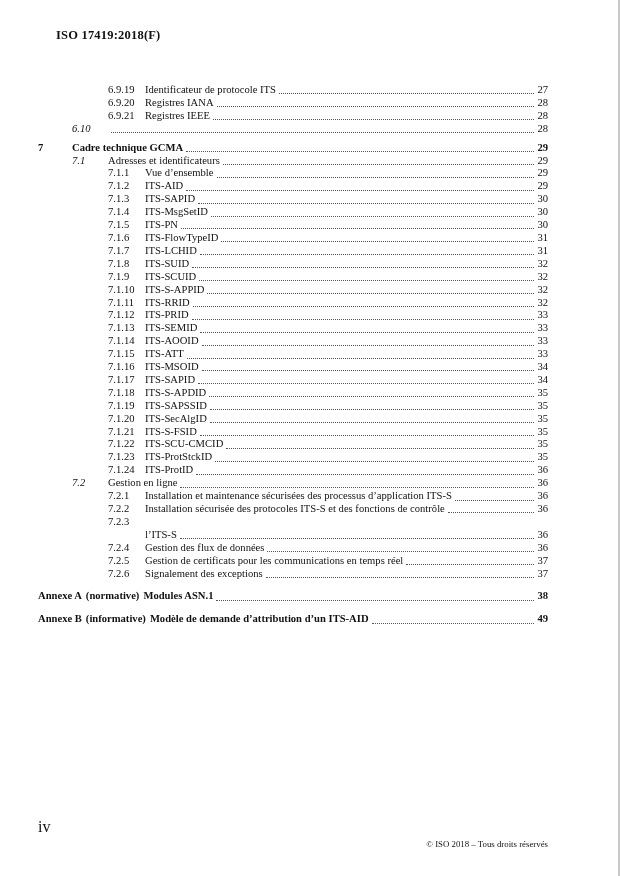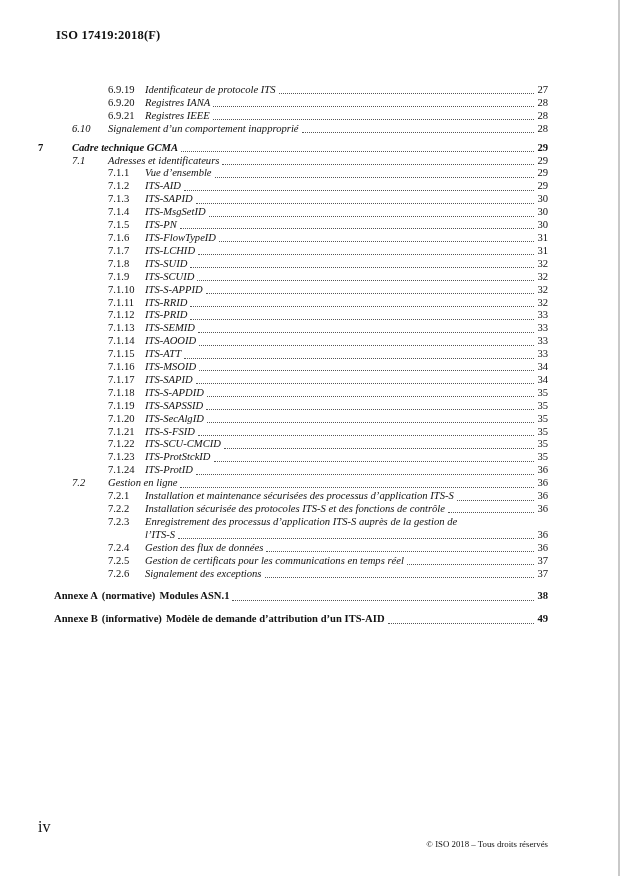--- a/index.html
+++ b/index.html
@@ -23,37 +23,37 @@
   .toc {
     position:absolute; top:84px; left:38px; width:510px;
   }
   .toc-row {
     display:flex;
     font-size:10.6px;
     line-height:12.9px;
     align-items:baseline;
   }
   .toc-row .num { flex:none; }
-  .toc-row .lbl { flex:none; max-width:100%;font-style:italic; }
+  .toc-row .lbl { flex:none; max-width:100%; }
   .toc-row .pg  { flex:none; }
   .lvl-3 { padding-left:70px;align-items:flex-end; }
   .lvl-3 .num { width:37px; }
   .lvl-2 { padding-left:34px; }
   .lvl-2 .num { width:36px;font-style:italic; }
   .lvl-1 { padding-left:0; font-weight:bold; margin-top:6px; }
   .lvl-1 .num { width:34px; }
   .cont { padding-left:107px; }
   .leader {
     flex:1 1 auto;
     min-width:8px;
     border-bottom:1px dotted #555555;
     align-self:flex-end;
     margin:0 3px 2.5px 3px;
   }
-  .type-annex, .type-biblio { font-weight:bold; margin-top:10px;margin-left:16px; }
+  .type-annex, .type-biblio { font-weight:bold; margin-top:10px; }
   .type-annex .normal { font-weight:bold; margin:0 4px; }
   .doc-footer-left {
     position:absolute; left:38px; bottom:40px; font-size:16px;font-family:Liberation Serif, serif;
   }
   .doc-footer-right {
     position:absolute; right:72px; bottom:27px; font-size:8.8px;margin-top:33px;
   }
 </style>
 </head>
 <body>
@@ -74,21 +74,20 @@
       <span class="pg">28</span>
     </div>
     <div class="toc-row lvl-3">
       <span class="num">6.9.21</span>
       <span class="lbl">Registres IEEE</span>
       <span class="leader"></span>
       <span class="pg">28</span>
     </div>
     <div class="toc-row lvl-2">
       <span class="num">6.10</span>
-      <span class="lbl">Signalement d’un comportement inapproprié</span>
       <span class="leader"></span>
       <span class="pg">28</span>
     </div>
     <div class="toc-row lvl-1">
       <span class="num">7</span>
       <span class="lbl">Cadre technique GCMA</span>
       <span class="leader"></span>
       <span class="pg">29</span>
     </div>
     <div class="toc-row lvl-2">
@@ -254,21 +253,20 @@
       <span class="pg">36</span>
     </div>
     <div class="toc-row lvl-3">
       <span class="num">7.2.2</span>
       <span class="lbl">Installation sécurisée des protocoles ITS-S et des fonctions de contrôle</span>
       <span class="leader"></span>
       <span class="pg">36</span>
     </div>
     <div class="toc-row lvl-3">
       <span class="num">7.2.3</span>
-      <span class="lbl">Enregistrement des processus d’application ITS-S auprès de la gestion de</span>
     </div>
     <div class="toc-row cont">
       <span class="lbl">l’ITS-S</span>
       <span class="leader"></span>
       <span class="pg">36</span>
     </div>
     <div class="toc-row lvl-3">
       <span class="num">7.2.4</span>
       <span class="lbl">Gestion des flux de données</span>
       <span class="leader"></span>

